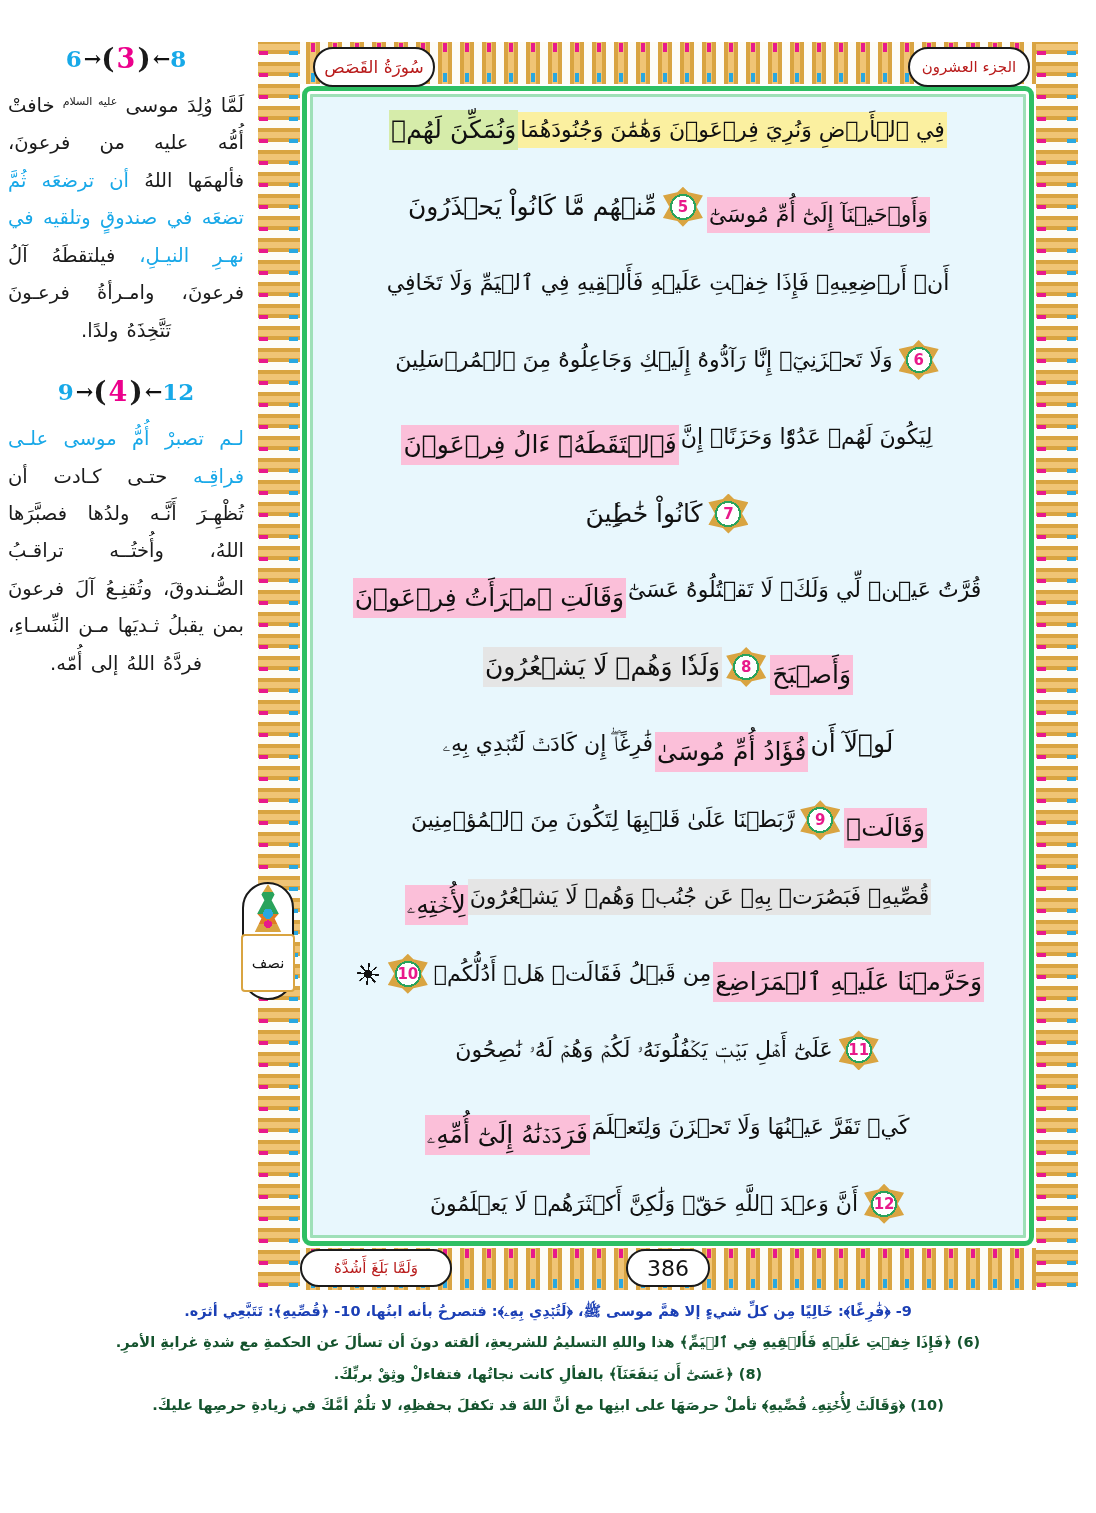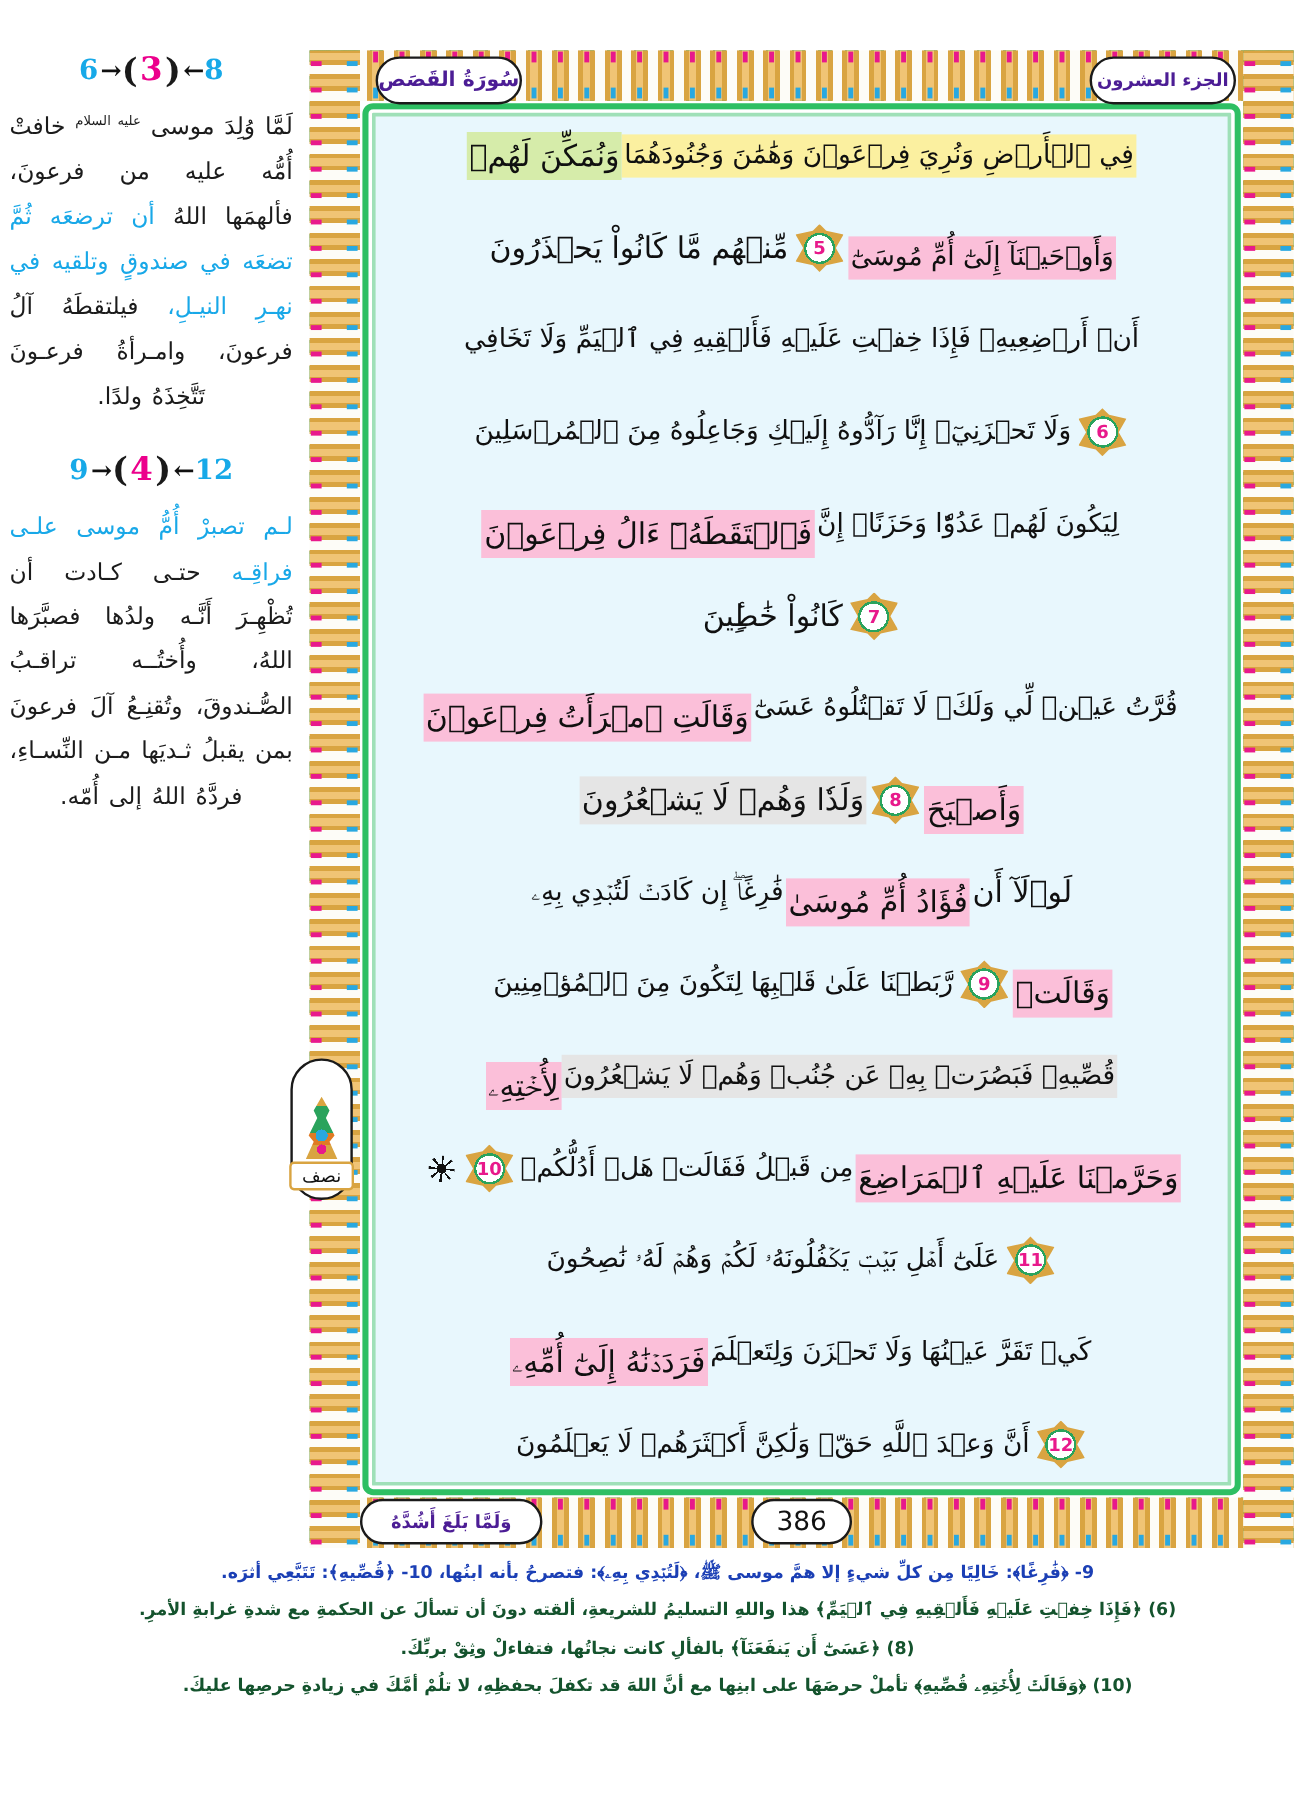--- a/index.html
+++ b/index.html
@@ -103,21 +103,21 @@
     background:#e8f7fd;
     box-sizing:border-box;
   }
 
   
   .cartouche{
     position:absolute; background:#ffffff;
     border:2px solid #1a1a1a; border-radius:22px;
     display:flex; align-items:center; justify-content:center;
     font-family:"DejaVu Sans","Liberation Sans",sans-serif;
-    color:#4c1d95; z-index:8; white-space:nowrap; overflow:hidden;font-weight:bold;
+    color:#b91c1c; z-index:8; white-space:nowrap; overflow:hidden;
   }
   #surah-cartouche{ left:55px; top:5px; width:118px; height:36px; font-size:17px;}
   #juz-cartouche  { right:48px; top:5px; width:118px; height:36px; font-size:15px;}
   #footer-cartouche{ left:42px; bottom:3px; width:148px; height:34px; font-size:15px;}
   #page-number-box{
     position:absolute; left:50%; transform:translateX(-50%);
     bottom:3px; width:80px; height:34px; background:#fff;
     border:2px solid #1a1a1a; border-radius:19px; z-index:8;
     display:flex; align-items:center; justify-content:center;
     font-family:"DejaVu Sans",sans-serif; font-size:22px; color:#111;
@@ -134,21 +134,21 @@
   #nisf-dome{
     width:30px;height:52px;margin-bottom:2px;
     background:
       radial-gradient(circle at 50% 84%, #e8198b 0 4px, transparent 4px),
       radial-gradient(circle at 50% 62%, #29a8e0 0 5px, transparent 5px),
       linear-gradient(180deg,#d9a441 0 8px,#2aa35c 8px 30px,#e07b24 30px 40px,#d9a441 40px 100%);
     clip-path:polygon(50% 0,72% 22%,62% 34%,86% 62%,72% 72%,94% 100%,6% 100%,28% 72%,14% 62%,38% 34%,28% 22%);
   }
   #nisf-label{
     font-family:"DejaVu Sans",sans-serif; font-size:15px; color:#111;
-    border:2px solid #d9a441; border-radius:4px; padding:1px 9px; background:#fff;
+    border:2px solid #d9a441; border-radius:4px; padding:18px 9px; background:#fff;
   }
 
   
   #quran-text{
     position:absolute; left:52px; top:52px; right:52px; bottom:52px;
     box-sizing:border-box; padding:6px 10px 4px 10px;
     display:flex; flex-direction:column; justify-content:space-between;
     z-index:5;
   }
   .q-line{

